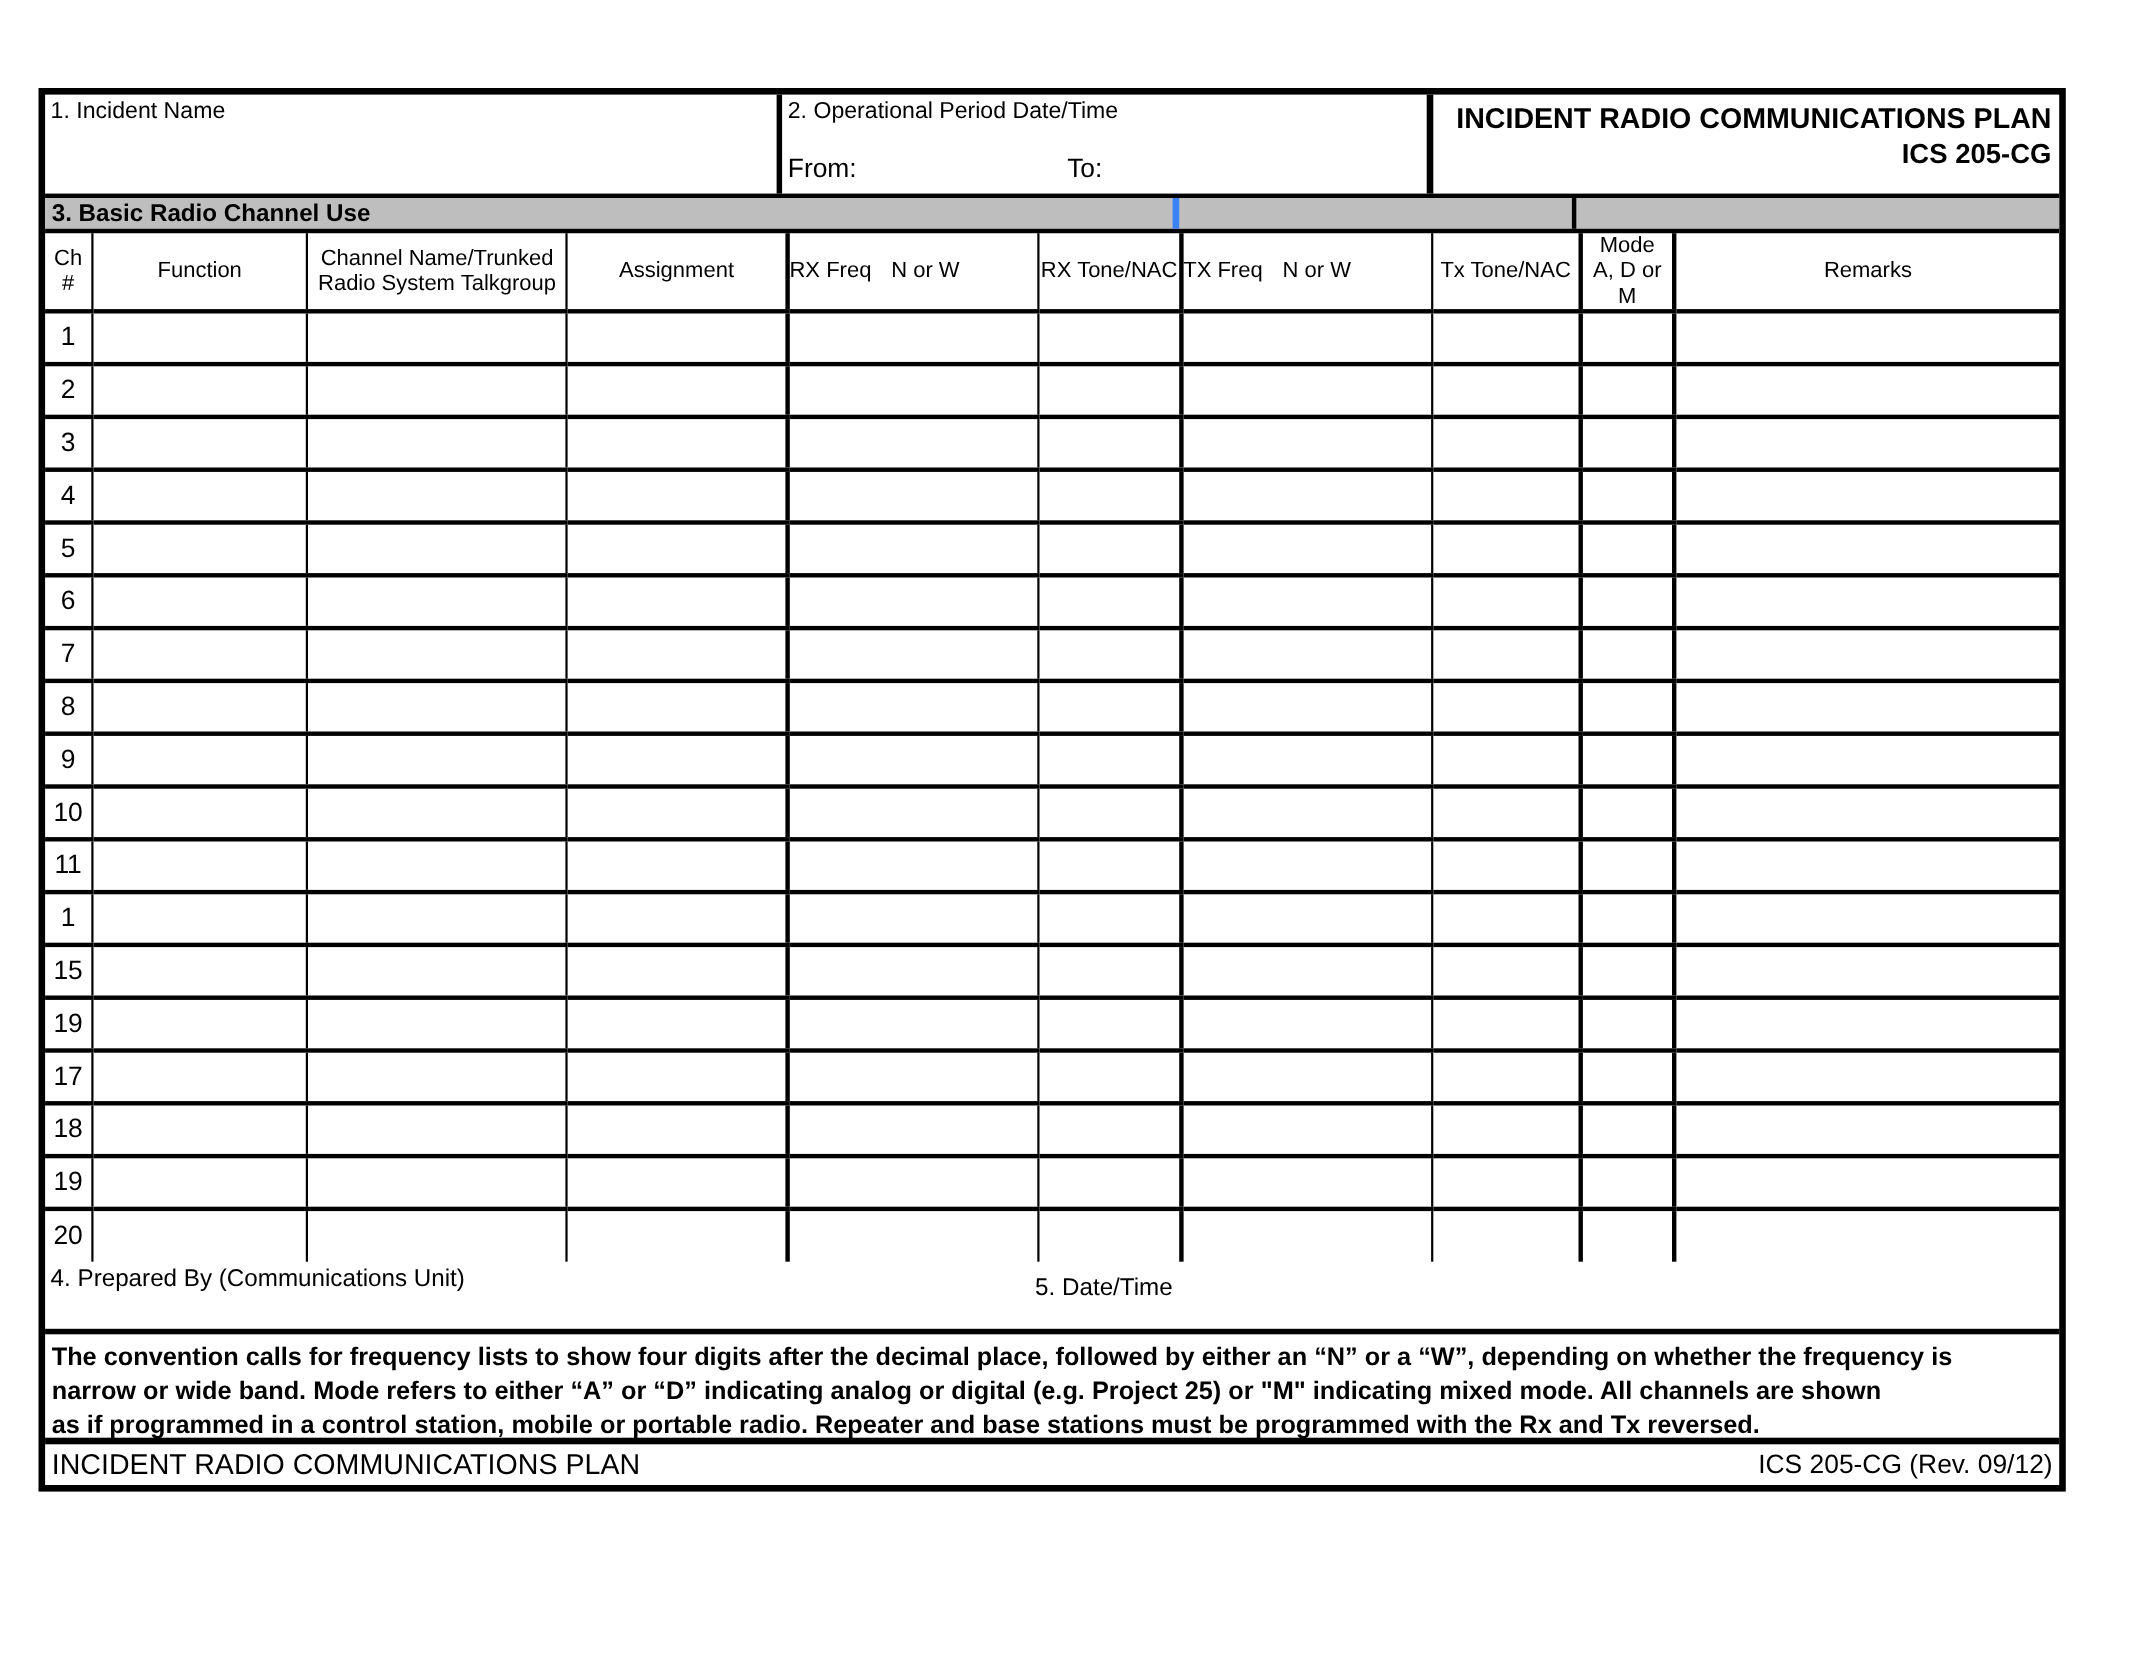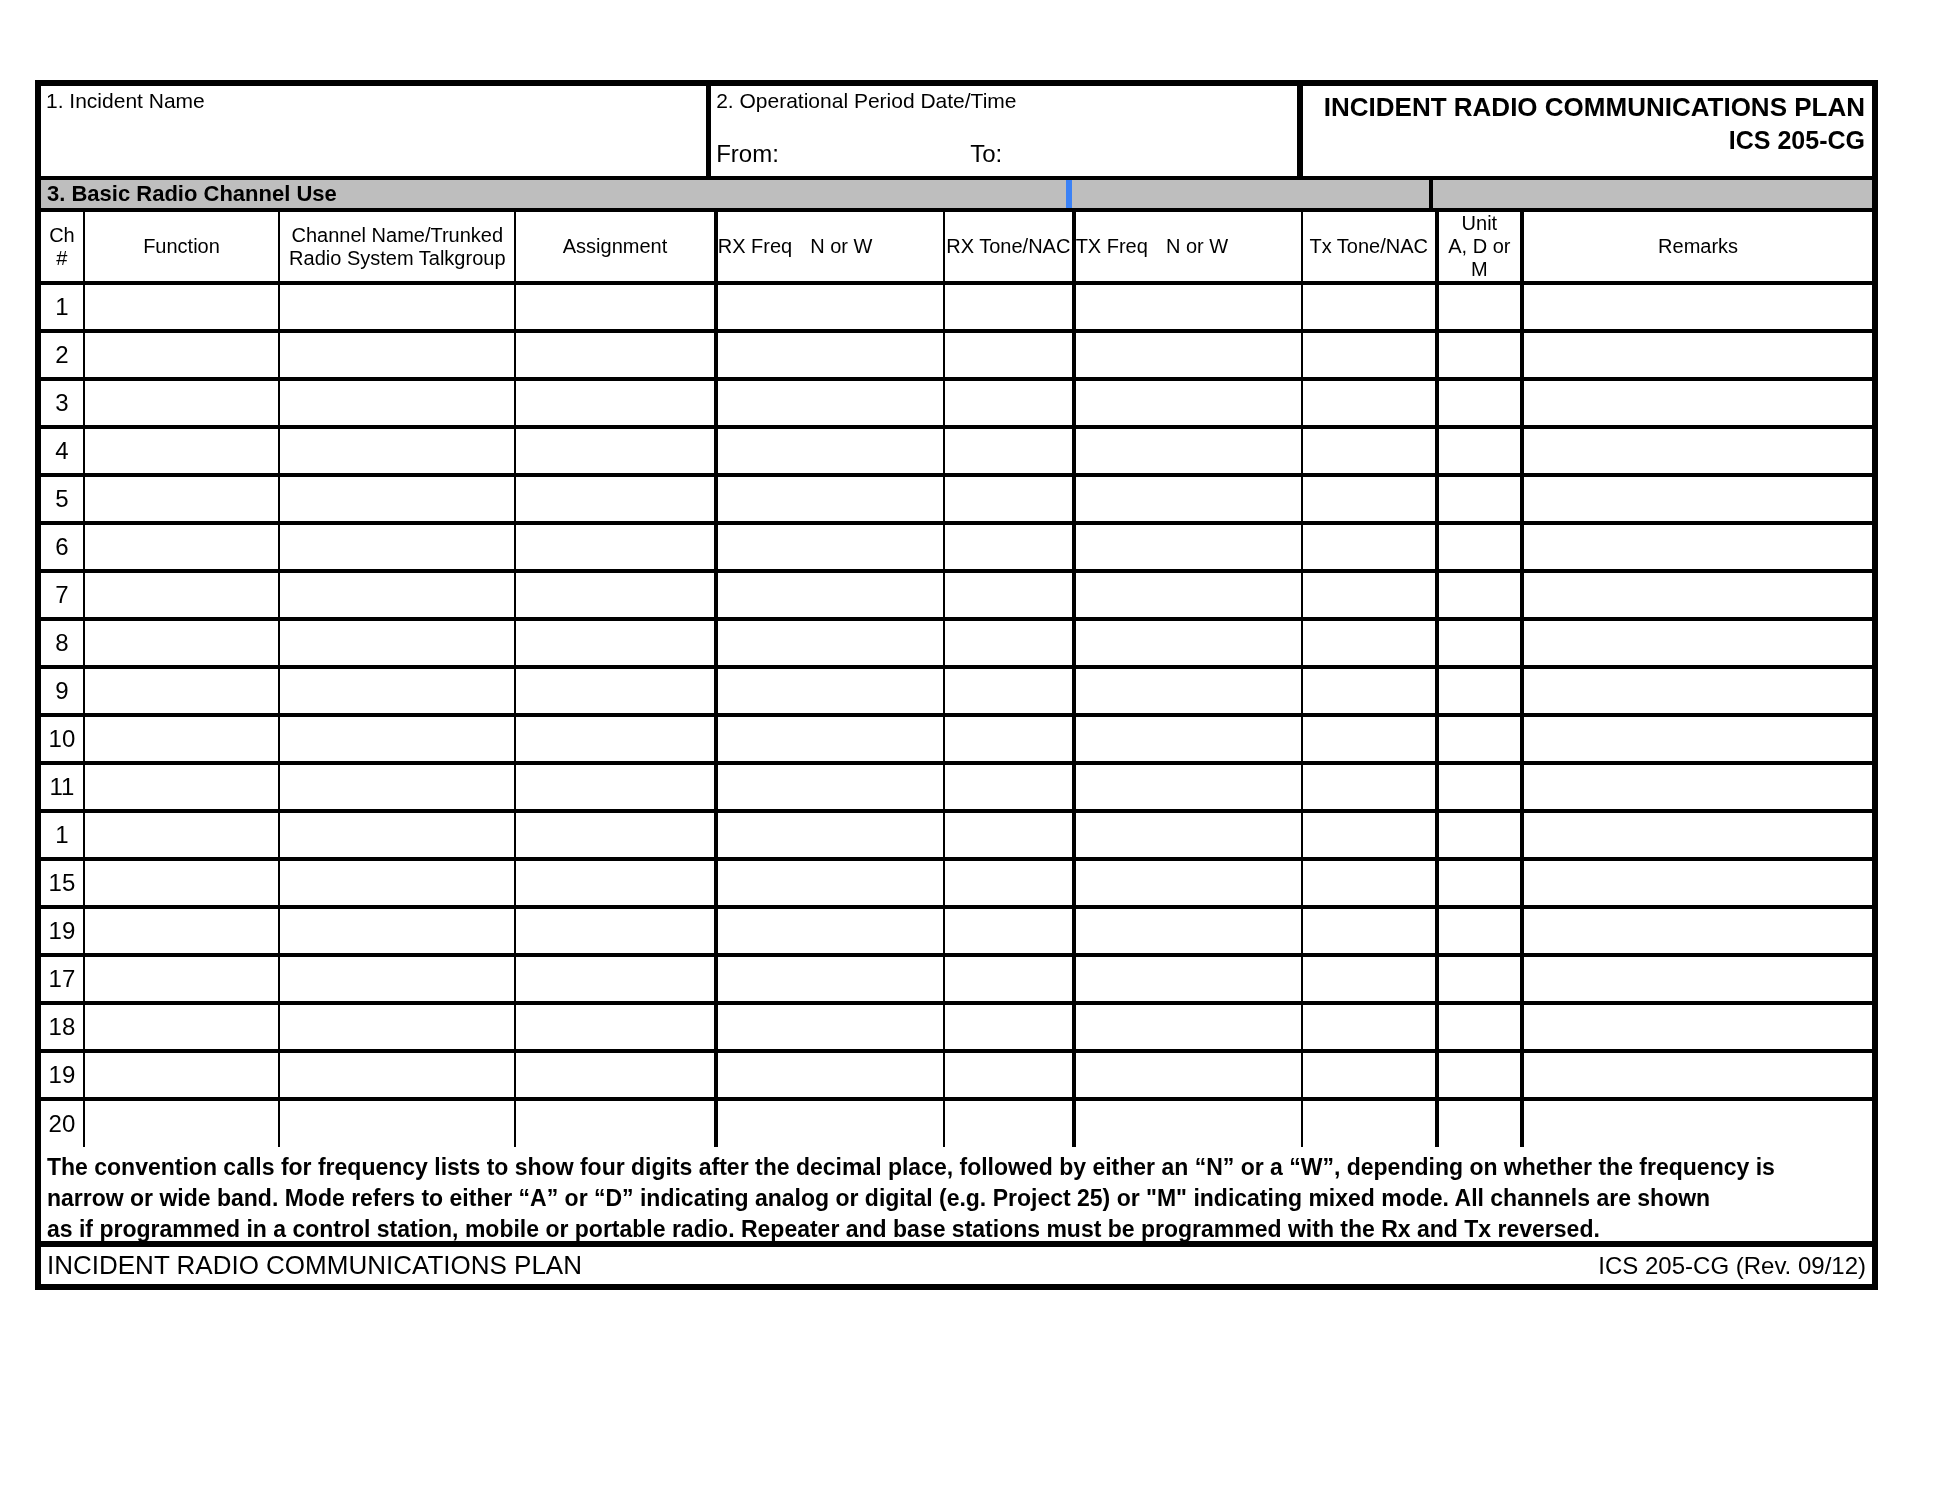--- a/index.html
+++ b/index.html
@@ -126,21 +126,21 @@
           </th>
           <th><span>RX Tone/NAC</span></th>
           <th class="bL4">
             <span class="th-inline">
                 <span>TX Freq</span>
                 <span>N or W</span>
               </span>
           </th>
           <th><span>Tx Tone/NAC</span></th>
           <th class="bL4">
-            <span class="th-stack"><span>Unit</span><span>A, D or M</span></span>
+            <span class="th-stack"><span>Mode</span><span>A, D or M</span></span>
           </th>
           <th class="bL4"><span>Remarks</span></th>
         </tr>
       </thead>
       <tbody>
           <tr>
             <td class="ch-cell">1</td>
             <td></td>
             <td></td>
             <td></td>
@@ -351,20 +351,24 @@
             <td class="bL4"></td>
             <td></td>
             <td class="bL4"></td>
             <td></td>
             <td class="bL4"></td>
             <td class="bL4"></td>
           </tr>
         </tbody>
     </table>
 
+    <div class="sec45">
+      <span class="sec4-label">4. Prepared By (Communications Unit)</span>
+      <span class="sec5-label">5. Date/Time</span>
+    </div>
 
     <div class="note">
       <div>The convention calls for frequency lists to show four digits after the decimal place, followed by either an “N” or a “W”, depending on whether the frequency is</div>
       <div>narrow or wide band.   Mode refers to either “A” or “D” indicating analog or digital (e.g. Project 25) or "M" indicating mixed mode.  All channels are shown</div>
       <div>as if programmed in a control station, mobile or portable radio.   Repeater and base stations must be programmed with the Rx and Tx reversed.</div>
     </div>
 
     <div class="footer">
       <span class="footer-left">INCIDENT RADIO COMMUNICATIONS PLAN</span>
       <span class="footer-right">ICS 205-CG (Rev. 09/12)</span>

